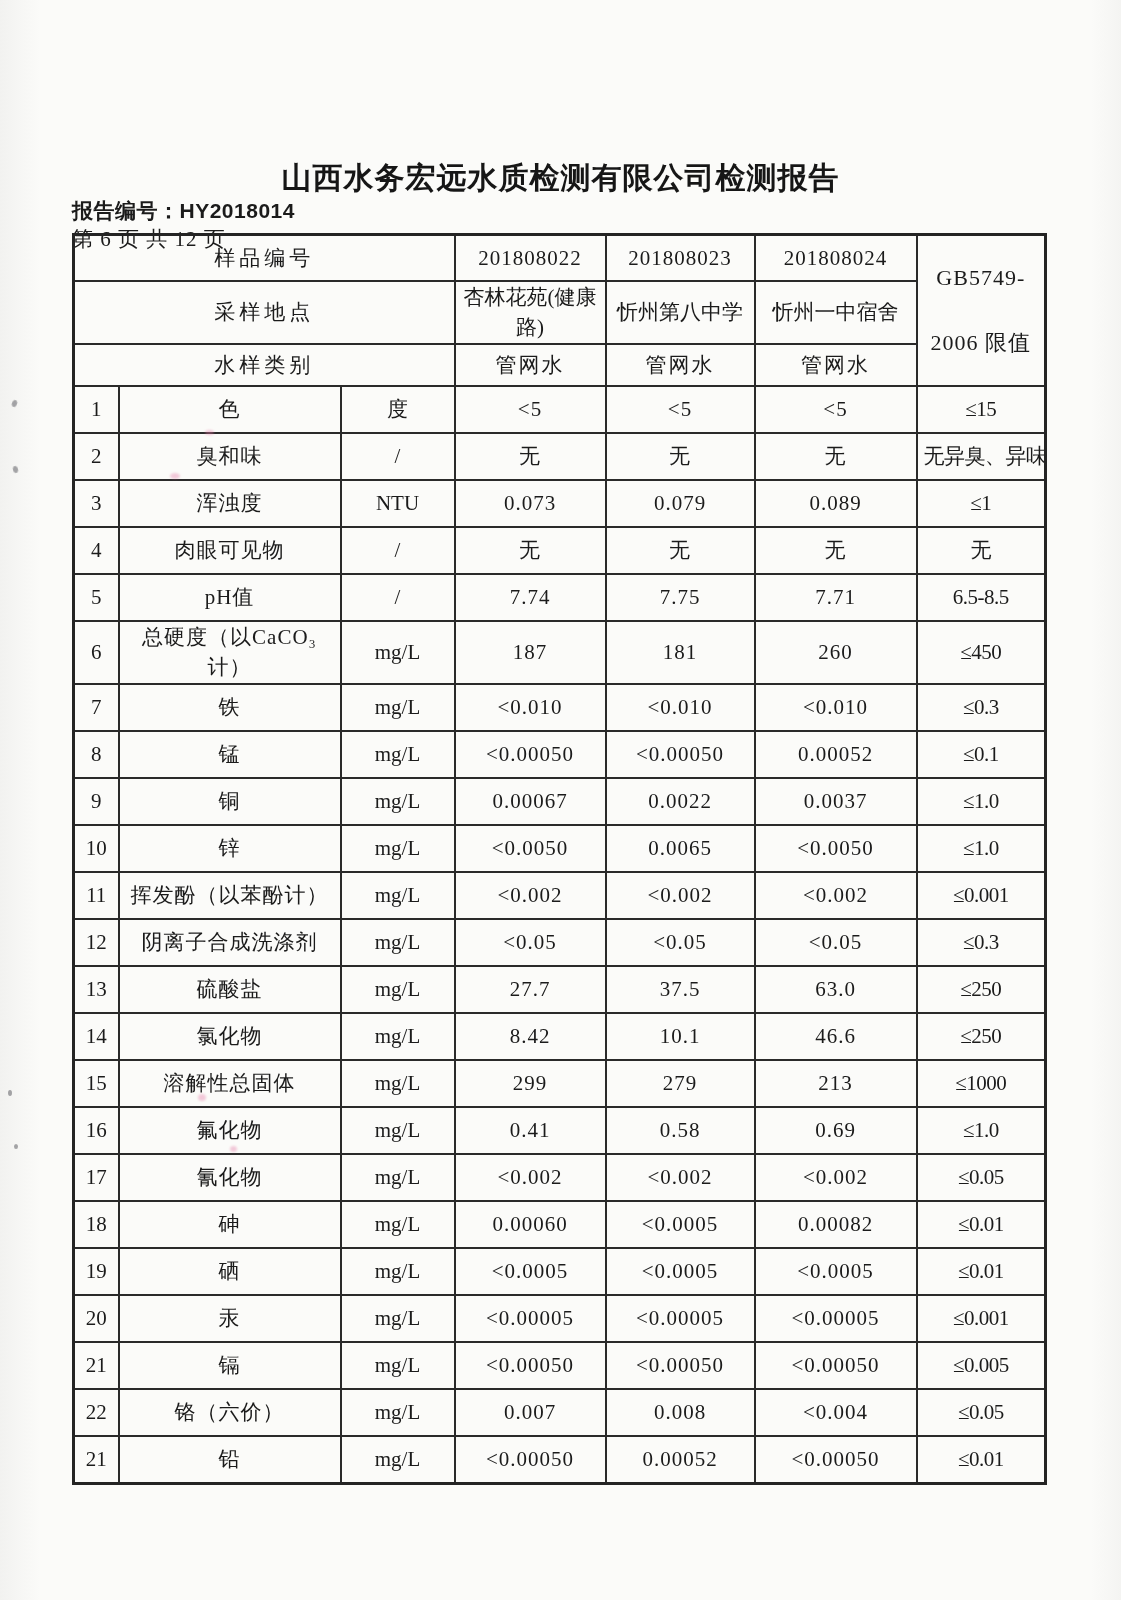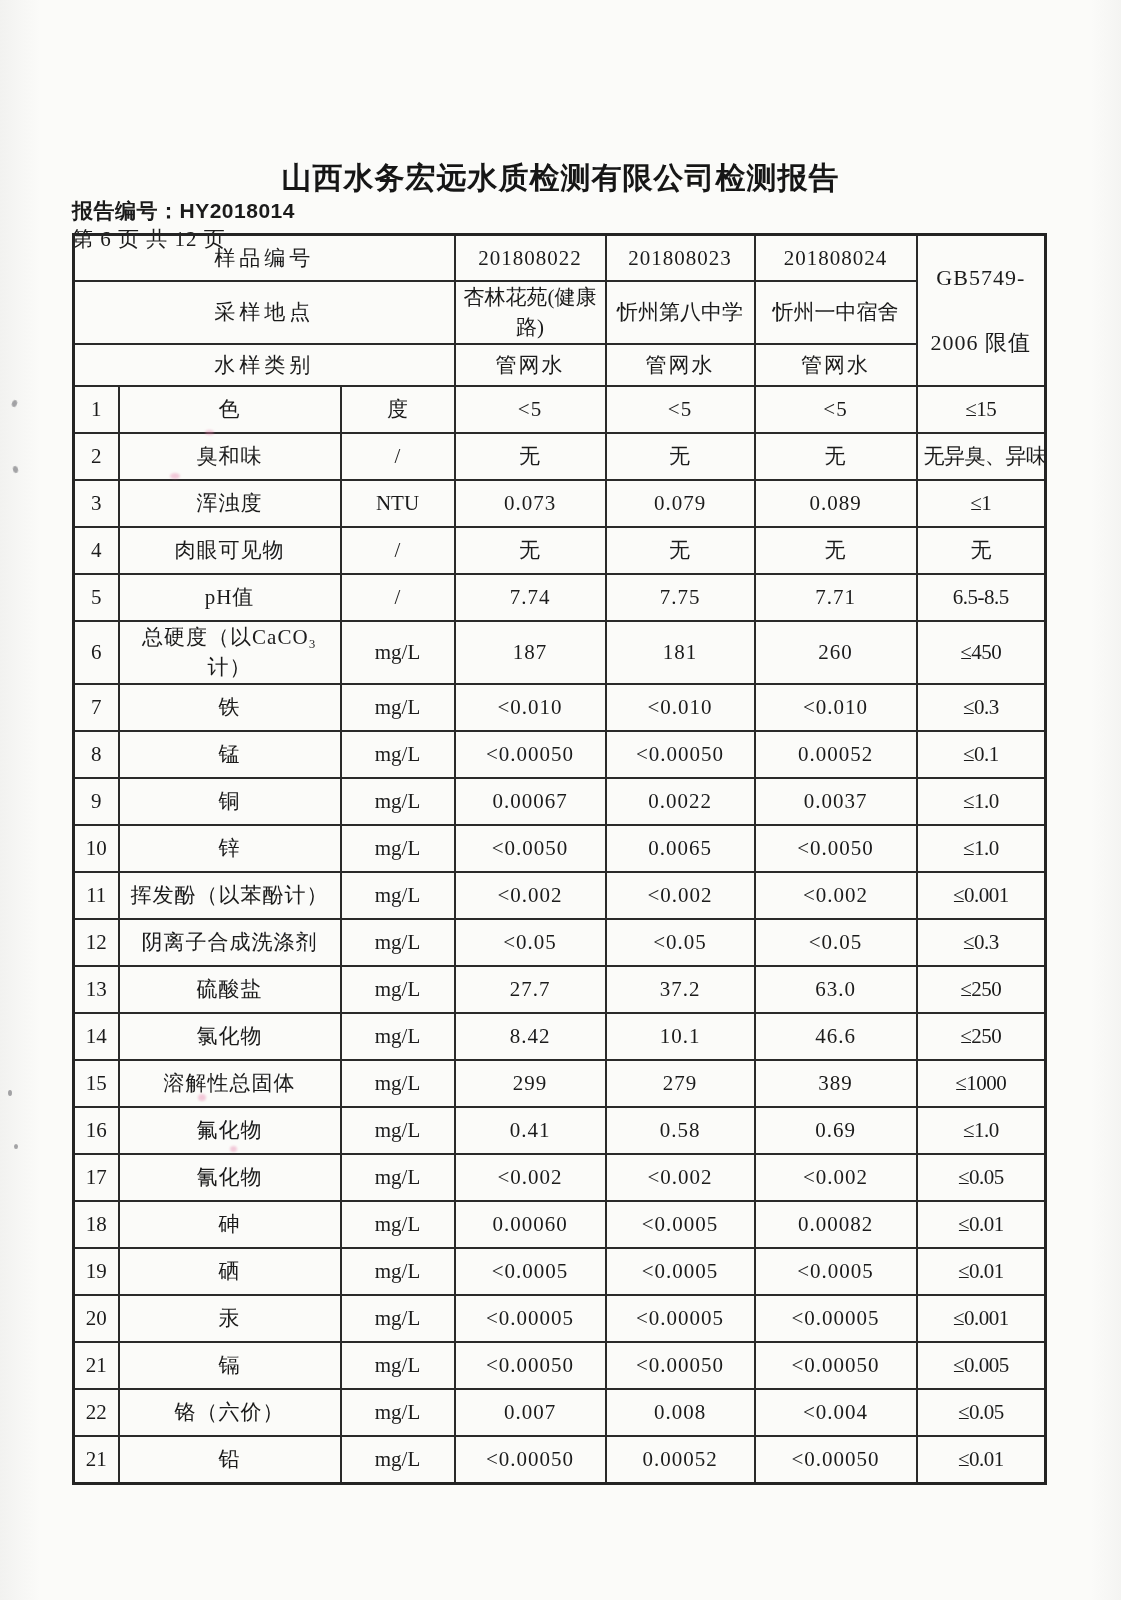--- a/index.html
+++ b/index.html
@@ -268,40 +268,40 @@
     <td class="c-val">&lt;0.05</td>
     <td class="c-val">&lt;0.05</td>
     <td class="c-val">&lt;0.05</td>
     <td class="c-limit">≤0.3</td>
   </tr>
       <tr>
     <td class="c-no">13</td>
     <td class="c-name">硫酸盐</td>
     <td class="c-unit">mg/L</td>
     <td class="c-val">27.7</td>
-    <td class="c-val">37.2</td>
+    <td class="c-val">37.5</td>
     <td class="c-val">63.0</td>
     <td class="c-limit">≤250</td>
   </tr>
       <tr>
     <td class="c-no">14</td>
     <td class="c-name">氯化物</td>
     <td class="c-unit">mg/L</td>
     <td class="c-val">8.42</td>
     <td class="c-val">10.1</td>
     <td class="c-val">46.6</td>
     <td class="c-limit">≤250</td>
   </tr>
       <tr>
     <td class="c-no">15</td>
     <td class="c-name">溶解性总固体</td>
     <td class="c-unit">mg/L</td>
     <td class="c-val">299</td>
     <td class="c-val">279</td>
-    <td class="c-val">389</td>
+    <td class="c-val">213</td>
     <td class="c-limit">≤1000</td>
   </tr>
       <tr>
     <td class="c-no">16</td>
     <td class="c-name">氟化物</td>
     <td class="c-unit">mg/L</td>
     <td class="c-val">0.41</td>
     <td class="c-val">0.58</td>
     <td class="c-val">0.69</td>
     <td class="c-limit">≤1.0</td>

